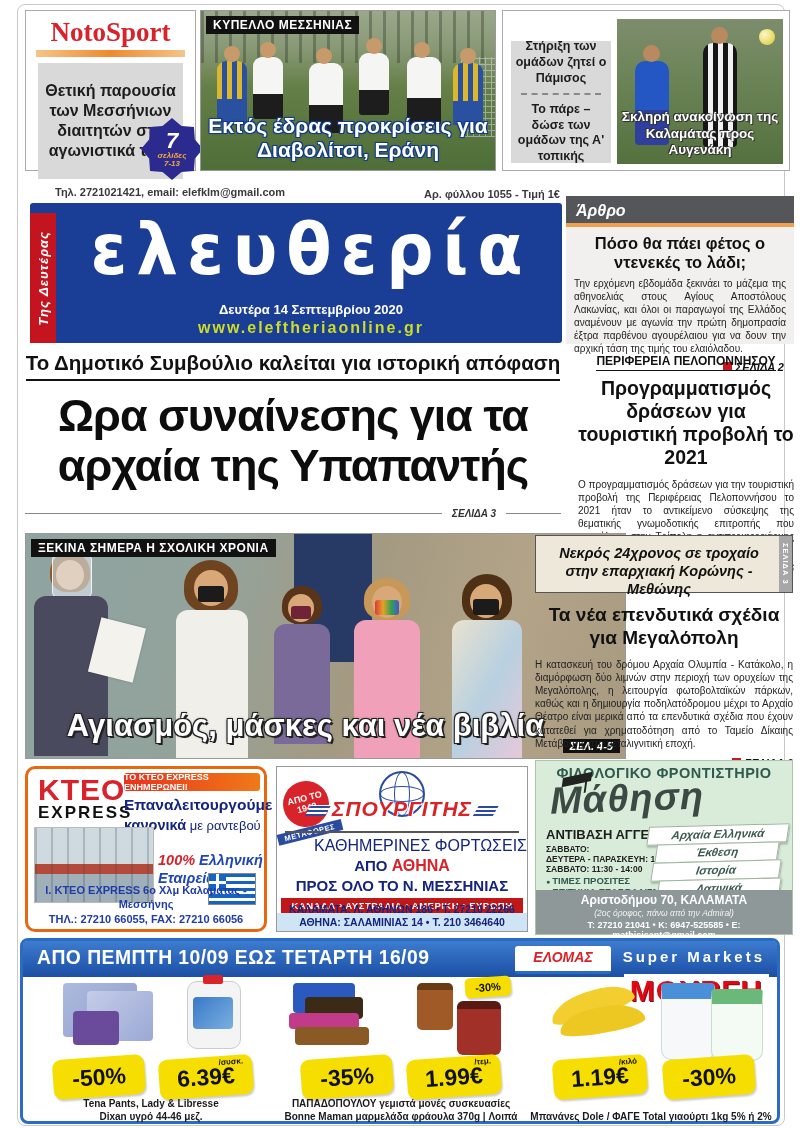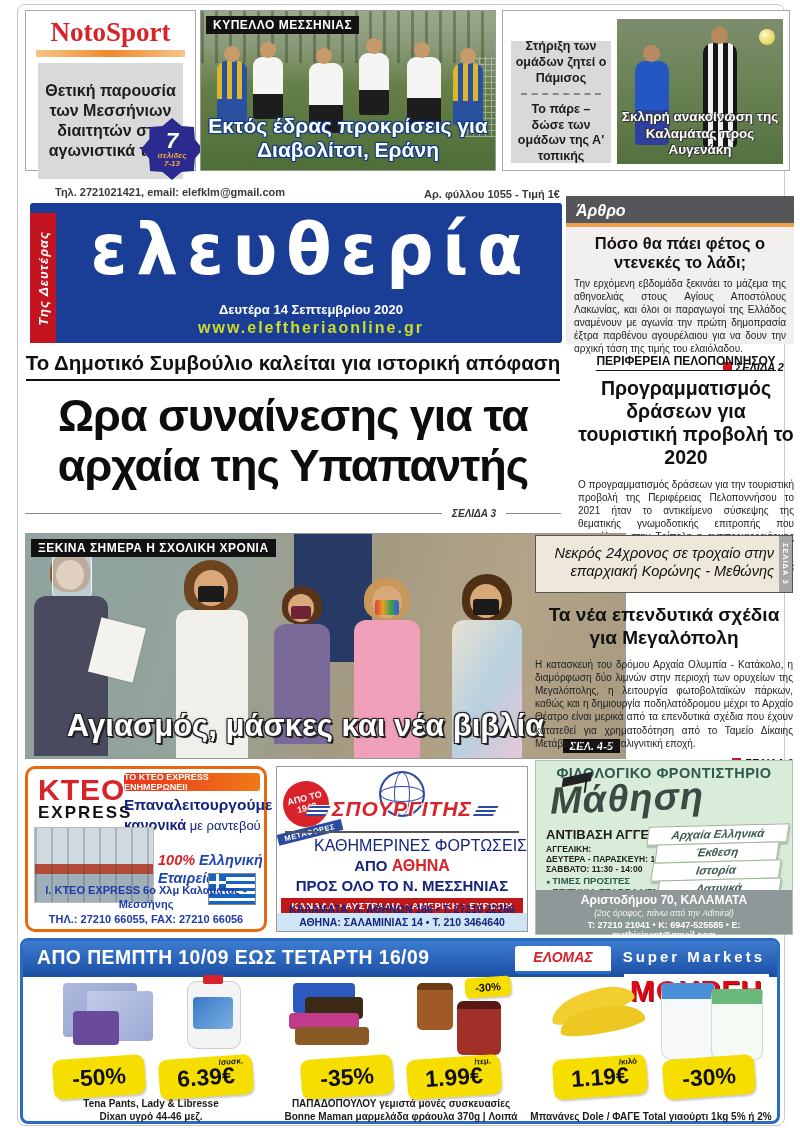--- a/index.html
+++ b/index.html
@@ -115,21 +115,21 @@
   .shield{position:absolute;background:rgba(230,240,250,.55);border:1px solid rgba(255,255,255,.8);border-radius:6px;}
   .paper{position:absolute;background:#f4f2ec;transform:rotate(14deg);box-shadow:0 0 2px rgba(0,0,0,.3);}
   .school-caption{position:absolute;left:0;right:40px;bottom:14px;text-align:center;color:#fff;
        font-weight:800;font-size:31px;line-height:1.15;
        text-shadow:0 0 3px #222,2px 2px 0 #222,-1px -1px 0 #222,1px -1px 0 #222,-1px 1px 0 #222;}
   .school-tag{position:absolute;right:5px;bottom:5px;background:#111;color:#fff;
        font-weight:bold;font-size:11px;font-style:italic;padding:1px 7px;}
 
   
   .accident{left:535px;top:535px;width:258px;height:58px;background:#ede8da;border:1px solid #555;}
-  .accident-head{margin:8px 18px 0 8px;text-align:right;font-weight:normal;font-style:italic;
+  .accident-head{margin:8px 18px 0 8px;text-align:center;font-weight:bold;font-style:italic;
        font-size:14.5px;line-height:1.25;}
   .acc-tab{position:absolute;right:0;top:0;bottom:0;width:13px;background:#a7a7a7;
        display:flex;align-items:center;justify-content:center;}
   .acc-tab span{writing-mode:vertical-rl;color:#fff;font-weight:bold;font-size:7.5px;letter-spacing:1px;}
 
   .megalo{left:535px;top:604px;width:258px;height:150px;text-align:center;}
   .megalo-head{font-weight:800;font-size:19px;line-height:1.2;}
   .megalo-body{font-size:10px;line-height:1.32;text-align:justify;margin-top:8px;color:#222;}
   .megalo .pgref{margin-top:7px;}
 
@@ -298,21 +298,21 @@
     <div class="lead-head">Ωρα συναίνεσης για τα αρχαία της Υπαπαντής</div>
     <div class="pageline">
       <div class="rule r1"></div>
       <div class="pg">ΣΕΛΙΔΑ 3</div>
       <div class="rule r2"></div>
     </div>
   </section>
 
   <section class="abs perif">
     <div><span class="perif-kicker">ΠΕΡΙΦΕΡΕΙΑ ΠΕΛΟΠΟΝΝΗΣΟΥ</span></div>
-    <div class="perif-head">Προγραμματισμός δράσεων για τουριστική προβολή το 2020</div>
+    <div class="perif-head">Προγραμματισμός δράσεων για τουριστική προβολή το 2021</div>
     <div class="perif-body">Ο προγραμματισμός δράσεων για την τουριστική προβολή της Περιφέρειας Πελοποννήσου το 2021 ήταν το αντικείμενο σύσκεψης της θεματικής γνωμοδοτικής επιτροπής που συγκάλεσε στην Τρίπολη η αντιπεριφερειάρχης Τουρισμού Αννα Καλογεροπούλου.</div>
     <div class="pgref">
       <span class="sq"></span>
       <span>ΣΕΛΙΔΑ 6</span>
     </div>
   </section>
 
   <section class="abs photo school">
     <div class="door"></div>
 
@@ -410,21 +410,21 @@
     <div class="sp-foot"></div>
     <div class="sp-a1">ΚΑΛΑΜΑΤΑ: Λ. ΑΘΗΝΩΝ 186 • Τ. 27210 22266</div>
     <div class="sp-a2">ΑΘΗΝΑ: ΣΑΛΑΜΙΝΙΑΣ 14 • Τ. 210 3464640</div>
   </section>
 
   <section class="abs mathisi">
     <div class="mt-header">ΦΙΛΟΛΟΓΙΚΟ ΦΡΟΝΤΙΣΤΗΡΙΟ</div>
     <div class="mt-cap"></div>
     <div class="mt-logo">Μάθηση</div>
     <div class="mt-name">ΑΝΤΙΒΑΣΗ ΑΓΓΕΛΙΚΗ</div>
-    <div class="mt-sm" style="top:83px">ΑΓΓΕΛΙΚΗ:</div>
+    <div class="mt-sm" style="top:83px">ΣΑΒΒΑΤΟ:</div>
     <div class="mt-sm" style="top:93px">ΔΕΥΤΕΡΑ - ΠΑΡΑΣΚΕΥΗ: 17:00 - 21:00</div>
     <div class="mt-sm" style="top:103px">ΣΑΒΒΑΤΟ: 11:30 - 14:00</div>
     <div class="mt-bullet" style="top:114px">ΤΙΜΕΣ ΠΡΟΣΙΤΕΣ</div>
     <div class="mt-bullet" style="top:125px">ΕΠΙΤΥΧΙΑ ΕΞΑΣΦΑΛΙΣΜΕΝΗ</div>
     <div class="mt-tab" style="left:112px;top:64px">Αρχαία Ελληνικά</div>
     <div class="mt-tab" style="left:120px;top:82px;width:120px">Έκθεση</div>
     <div class="mt-tab" style="left:116px;top:100px;width:126px">Ιστορία</div>
     <div class="mt-tab" style="left:122px;top:118px;width:120px">Λατινικά</div>
     <div class="mt-tab" style="left:110px;top:136px;width:138px">Κοινωνιολογία</div>
     <div class="mt-foot">

